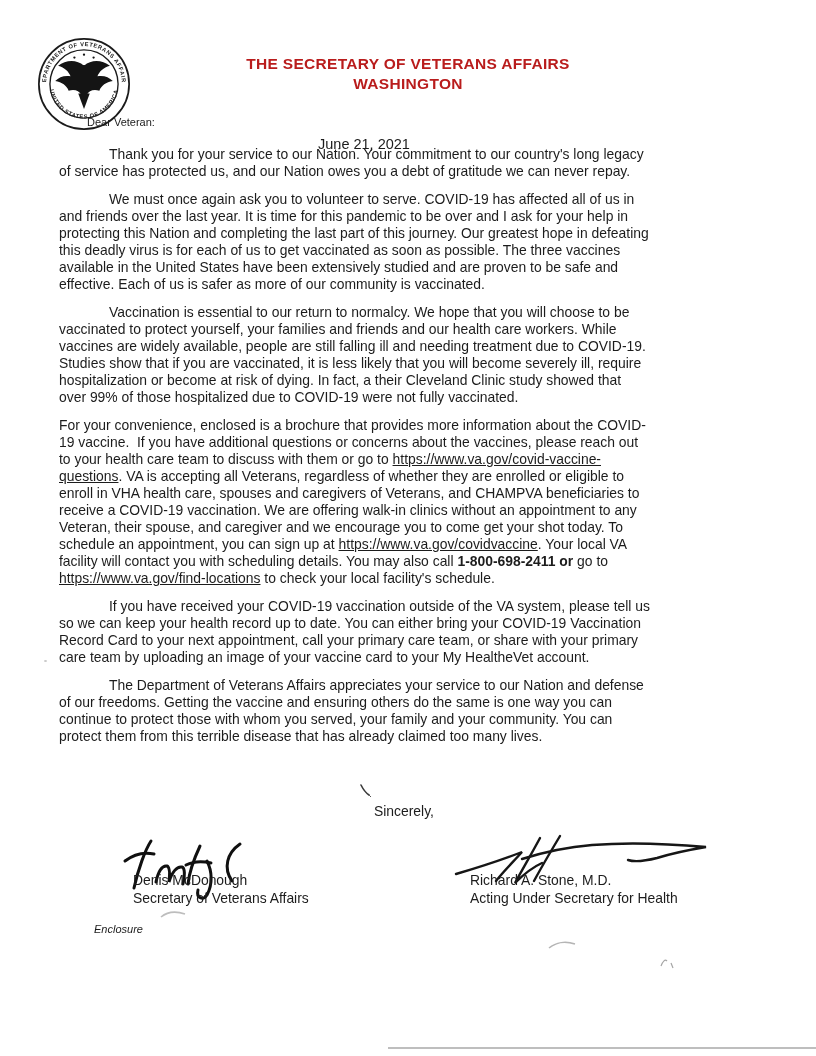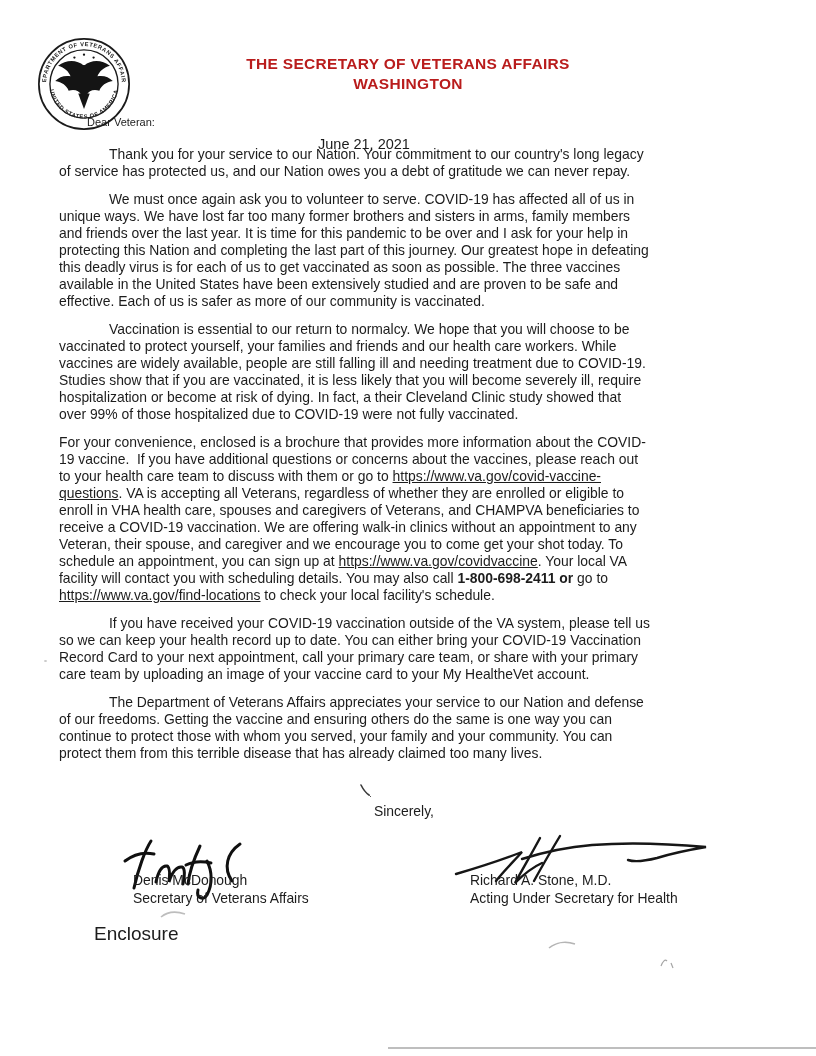--- a/index.html
+++ b/index.html
@@ -18,21 +18,21 @@
   .line { white-space:pre; height:17px; line-height:17px; }
   .ind { padding-left:50px; }
   .lnk { text-decoration:underline; }
   .b { font-weight:bold; }
   .closing { position:absolute; left:374px; top:803px; font-size:13.9px; }
   .sig-left { position:absolute; left:120px; top:834px; }
   .sig-right { position:absolute; left:448px; top:830px; }
   .name-block { position:absolute; font-size:13.9px; line-height:17.5px; }
   .nb-left { left:133px; top:872px; }
   .nb-right { left:470px; top:872px; }
-  .enclosure { position:absolute; left:94px; top:923px; font-size:19px; }
+  .enclosure { position:absolute; left:94px; top:923px; font-size:11px;font-style:italic; }
   .stray { position:absolute; }
   .hairline { position:absolute; left:388px; top:1047px; width:428px; height:1.5px;
               background:#a8a8a8; opacity:.75; }
   .speck { position:absolute; width:3px; height:2px; background:#9a9a9a; opacity:.55; border-radius:50%; }
 </style>
 </head>
 <body>
 
 <div class="page">
 
@@ -63,21 +63,20 @@
   <div class="greeting">Dear Veteran:</div>
   <div class="date">June 21, 2021</div>
 
   <div class="body-text">
       <div class="para">
         <div class="line ind"><span>Thank you for your service to our Nation. Your commitment to our country's long legacy</span></div>
         <div class="line"><span>of service has protected us, and our Nation owes you a debt of gratitude we can never repay.</span></div>
       </div>
       <div class="para">
         <div class="line ind"><span>We must once again ask you to volunteer to serve. COVID-19 has affected all of us in</span></div>
-        <div class="line"><span>unique ways. We have lost far too many former brothers and sisters in arms, family members</span></div>
         <div class="line"><span>and friends over the last year. It is time for this pandemic to be over and I ask for your help in</span></div>
         <div class="line"><span>protecting this Nation and completing the last part of this journey. Our greatest hope in defeating</span></div>
         <div class="line"><span>this deadly virus is for each of us to get vaccinated as soon as possible. The three vaccines</span></div>
         <div class="line"><span>available in the United States have been extensively studied and are proven to be safe and</span></div>
         <div class="line"><span>effective. Each of us is safer as more of our community is vaccinated.</span></div>
       </div>
       <div class="para">
         <div class="line ind"><span>Vaccination is essential to our return to normalcy. We hope that you will choose to be</span></div>
         <div class="line"><span>vaccinated to protect yourself, your families and friends and our health care workers. While</span></div>
         <div class="line"><span>vaccines are widely available, people are still falling ill and needing treatment due to COVID-19.</span></div>

